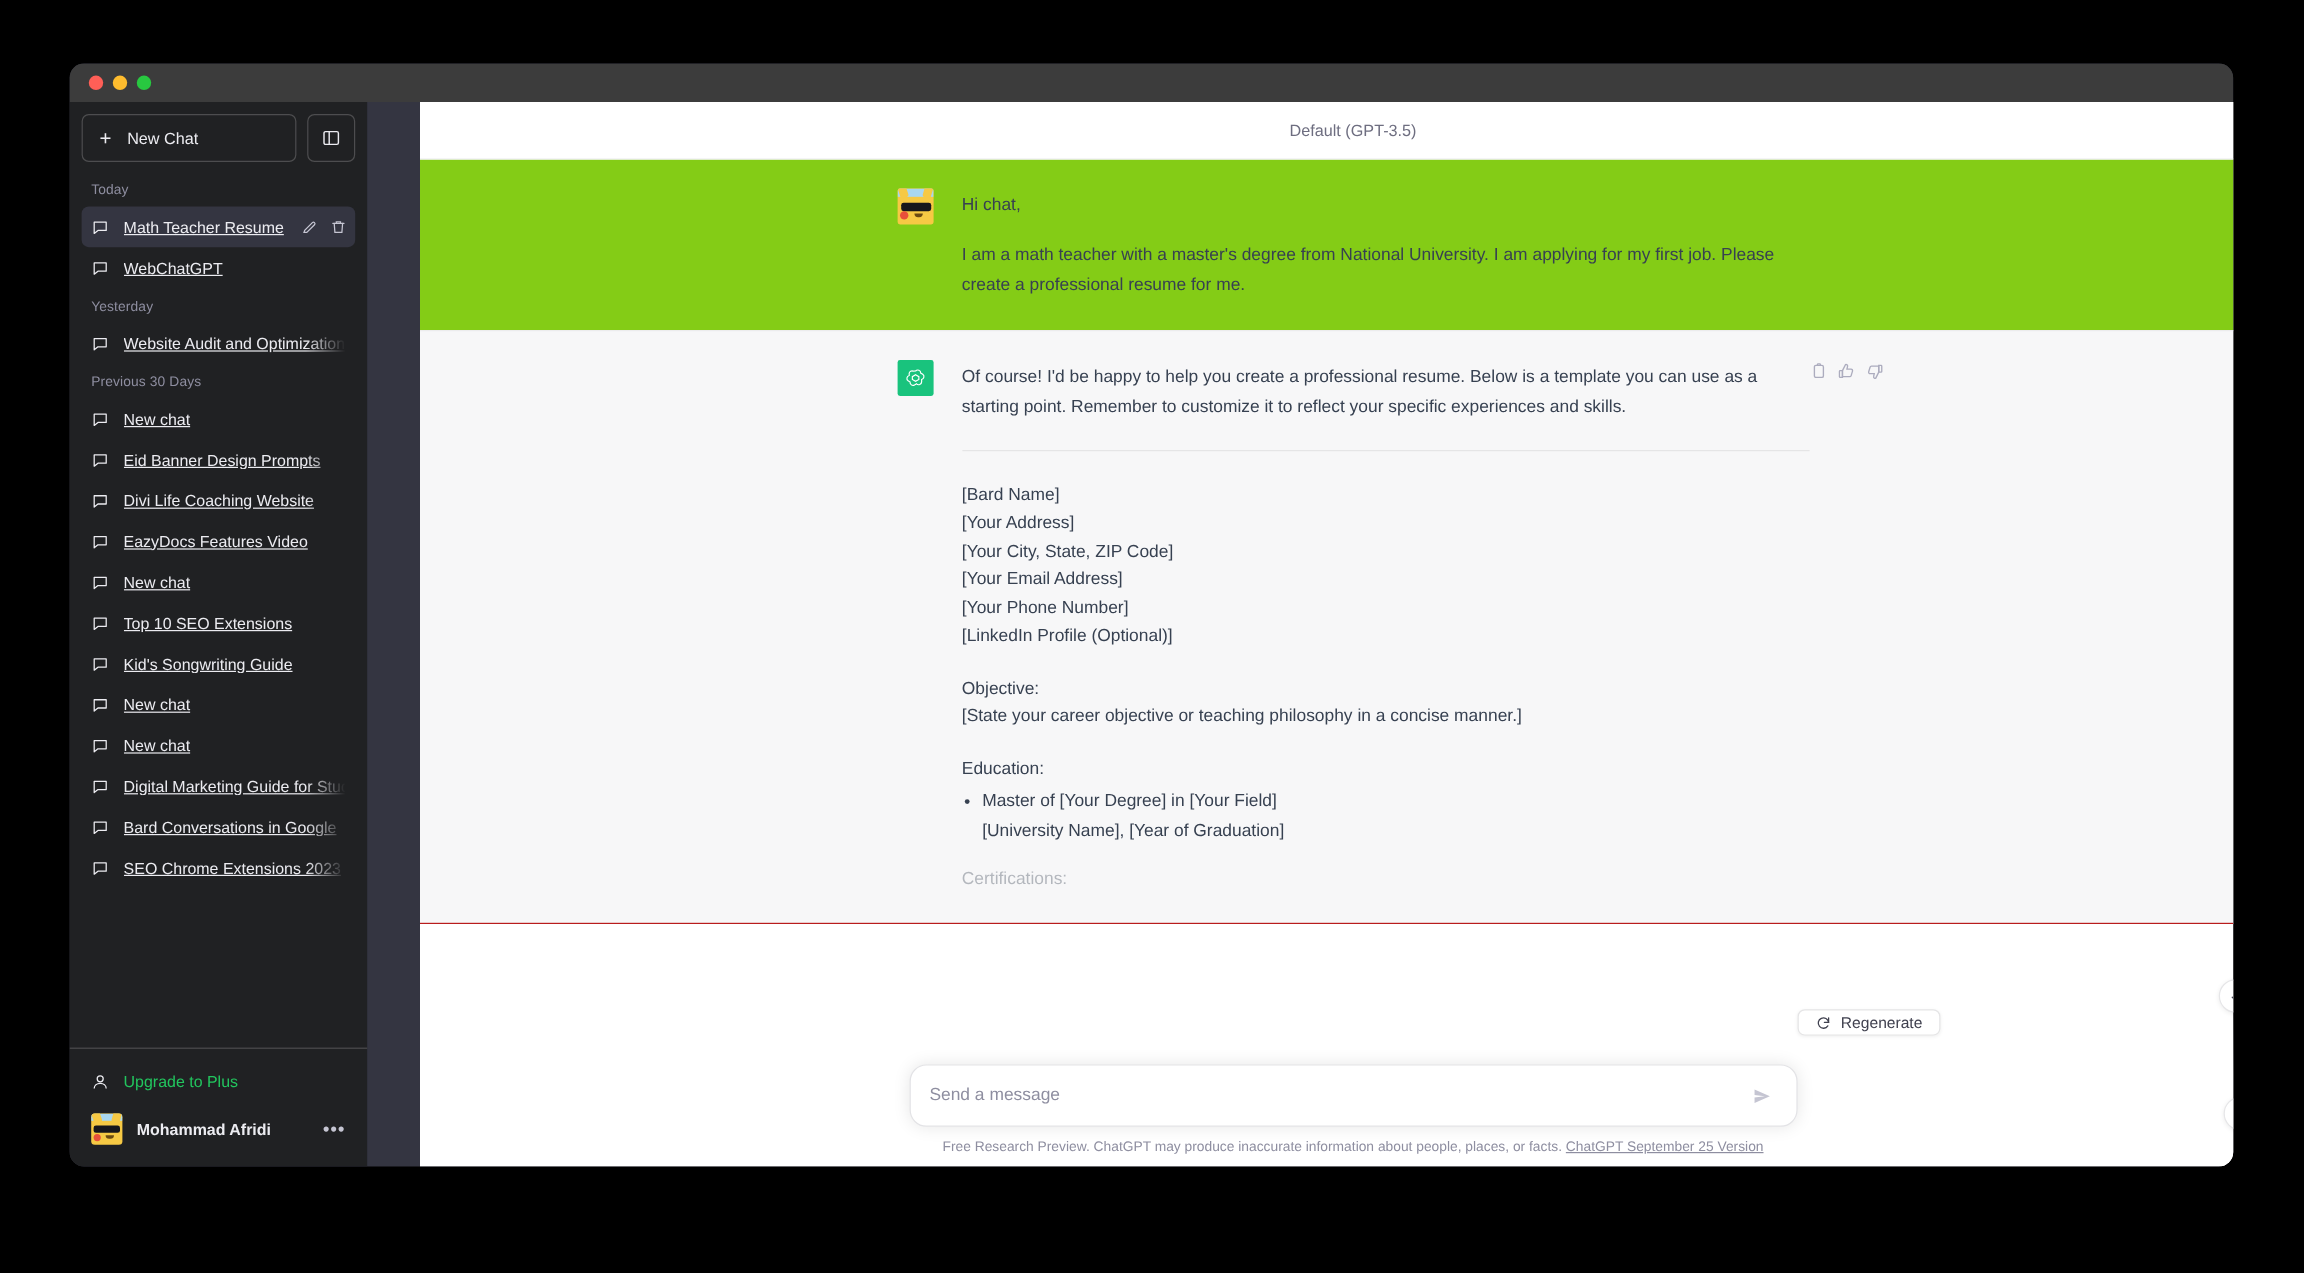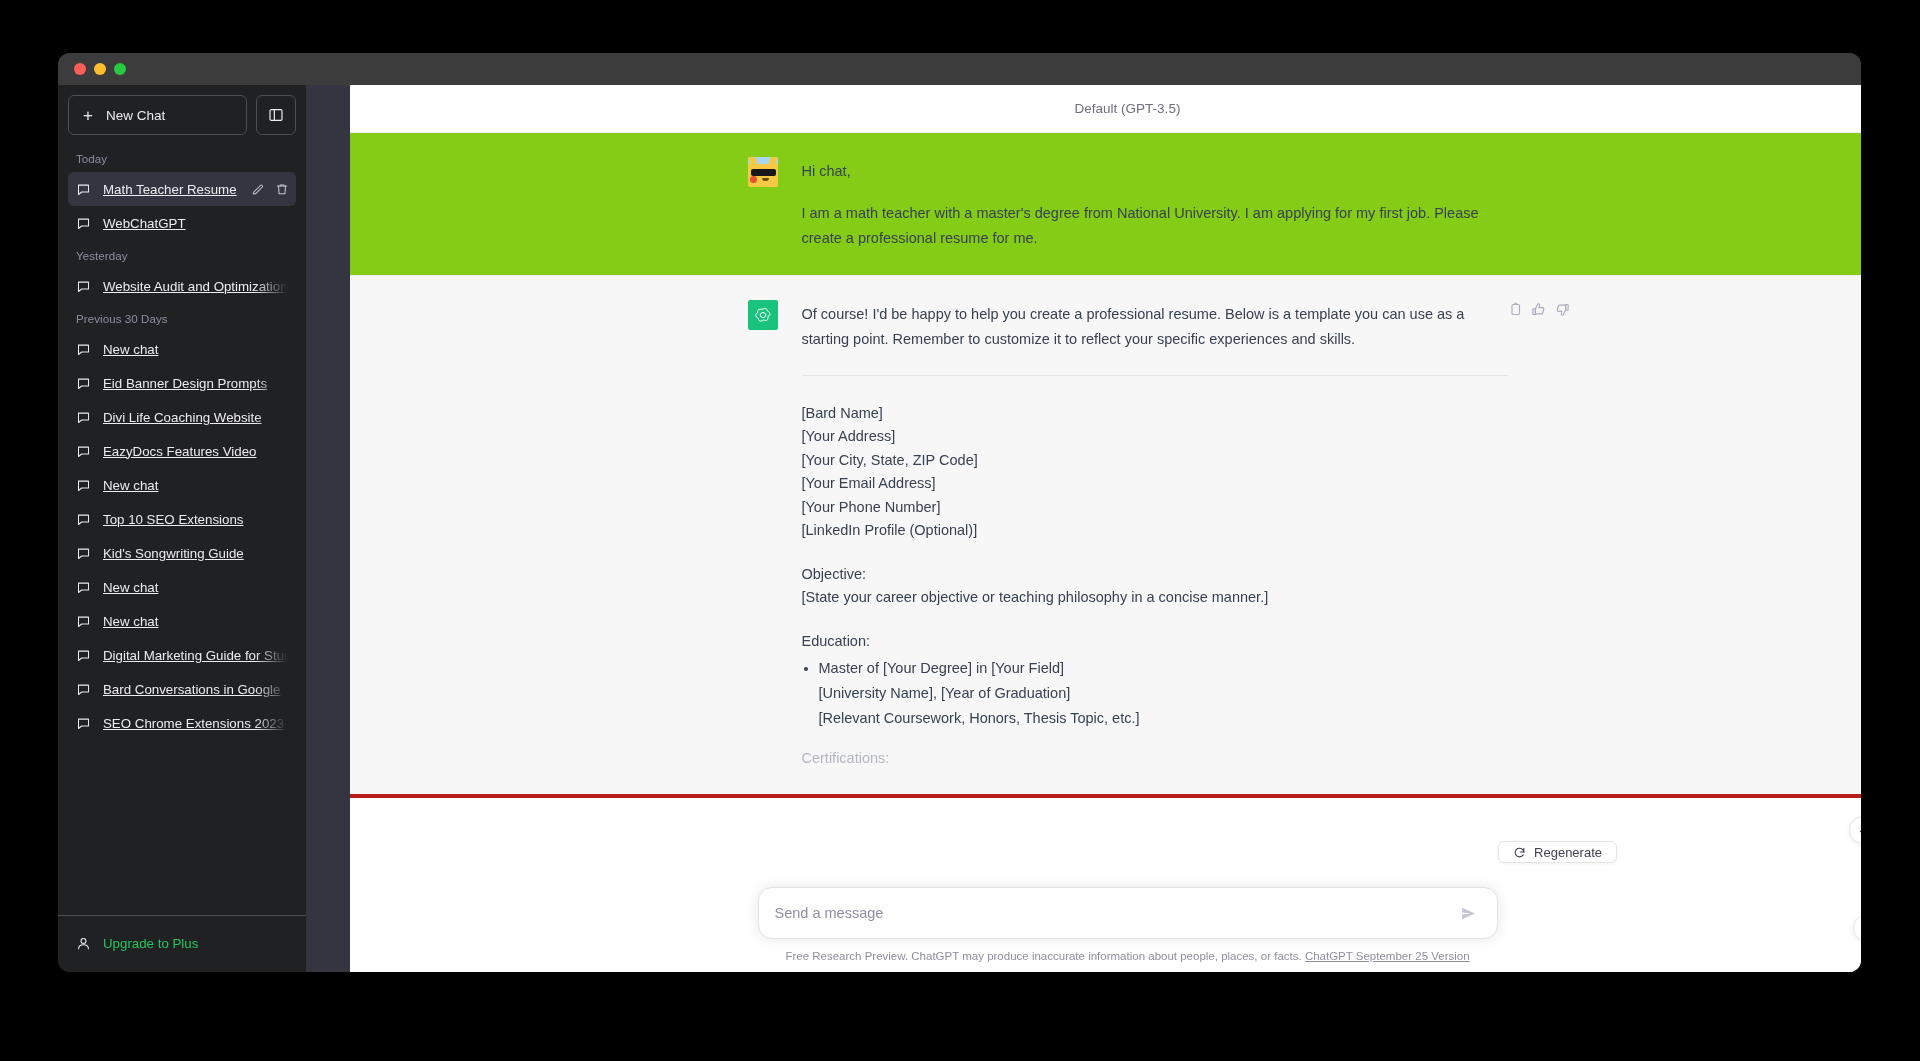--- a/index.html
+++ b/index.html
@@ -180,21 +180,21 @@
 
   #thread {
     flex: 1; overflow: hidden; position: relative;
   }
   .msg-row {
     width: 100%;
     display: flex; justify-content: center;
     padding: 24px 0;
   }
   .msg-row.user { background: #84cc16; }
-  .msg-row.assistant { background: #f7f7f8; border-top: 1px solid #ececed; border-bottom: 4px solid #b91c1c; }
+  .msg-row.assistant { background: #f7f7f8; border-top: 1px solid #ececed; border-bottom: 1px solid #b91c1c; }
   .msg-inner {
     width: 760px;
     display: flex; gap: 24px;
     position: relative;
   }
   .msg-avatar { flex: 0 0 30px; width: 30px; height: 30px; border-radius: 2px; }
   .msg-avatar.gpt {
     background: #19c37d;
     display: flex; align-items: center; justify-content: center;
   }
@@ -424,20 +424,32 @@
         </div>
       </div>
 
     <div id="sidebar-bottom">
       <div id="upgrade-row">
         <svg width="15" height="15" viewBox="0 0 24 24" fill="none" stroke="#ececf1" stroke-width="1.7">
           <circle cx="12" cy="8" r="4"></circle>
           <path d="M4 21c0-4.4 3.6-7 8-7s8 2.6 8 7"></path>
         </svg>
         <span>Upgrade to Plus</span>
+      </div>
+      <div id="account-row">
+        <div class="avatar-pic">
+          <div class="sky"></div>
+            <div class="ear-l"></div>
+            <div class="ear-r"></div>
+          <div class="glasses"></div>
+            <div class="cheek"></div>
+            <div class="mouth"></div>
+        </div>
+        <span>Mohammad Afridi</span>
+        <span class="dots">•••</span>
       </div>
     </div>
   </div>
 
   <div id="main">
 
     <div id="model-header">
       <span class="title">Default (GPT-3.5)</span>
       <span id="share-button">
         <svg width="17" height="17" viewBox="0 0 24 24" fill="none" stroke="#40414f" stroke-width="1.7" stroke-linecap="round" stroke-linejoin="round">
@@ -490,21 +502,20 @@
               <div>Objective:</div>
               <div>[State your career objective or teaching philosophy in a concise manner.]</div>
             </div>
             <div class="tight" style="margin-top:20px;">
               <div>Education:</div>
             </div>
             <ul class="bullets">
               <li>
                 <div>Master of [Your Degree] in [Your Field]</div>
                 <div>[University Name], [Year of Graduation]</div>
-                <div>[Relevant Coursework, Honors, Thesis Topic, etc.]</div>
               </li>
             </ul>
             <div class="tight" style="margin-top:16px;opacity:0.35;">Certifications:</div>
           </div>
           <div class="msg-actions">
             <span>
               <svg width="15" height="15" viewBox="0 0 24 24" fill="none" stroke="#acacbe" stroke-width="1.8">
                 <rect x="8" y="4" width="12" height="16" rx="2"></rect>
                 <path d="M16 4V3a1 1 0 00-1-1h-2a1 1 0 00-1 1v1"></path>
               </svg>

